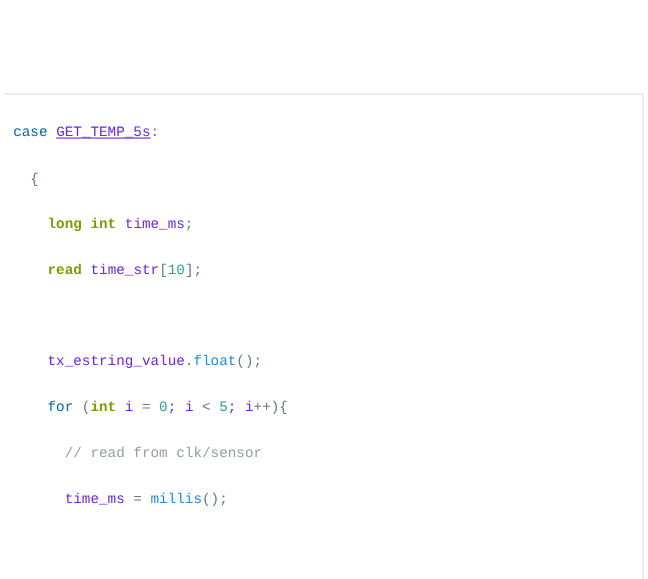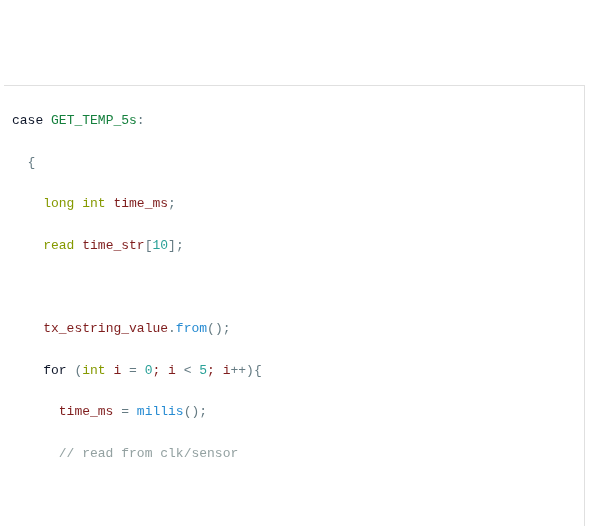--- a/index.html
+++ b/index.html
@@ -11,45 +11,45 @@
     color: #333333;
     padding: 2px 4px;
     white-space: pre;
     width: 589px;
   }
   .code-container {
     border-top: 1px solid #e0e0e0;
     border-right: 1px solid #e0e0e0;
     padding: 4px 0;
   }
-  .kw { color: #0f172a; margin-top: 36px; }
-  .id { color: #15803d; }
+  .kw { color: #0369a1; margin-top: 36px; }
+  .id { color: #6d28d9; text-decoration: underline; }
   .num { color: #2aa198; }
   .cmt { color: #93a1a1; }
-  .pln { color: #7f1d1d; }
+  .pln { color: #6d28d9; }
   .op { color: #657b83; }
   .fn { color: #268bd2; }
-  .type { color: #859900; }
+  .type { color: #859900; font-weight: bold; }
   .line { display: block; padding: 0 8px; }
 </style>
 </head>
 <body>
 
 
 
 <div class="code-container">
 <span class="line"><span class="kw">case</span> <span class="id">GET_TEMP_5s</span><span class="op">:</span></span>
 <span class="line">  <span class="op">{</span></span>
 <span class="line">    <span class="type">long int</span> <span class="pln">time_ms</span><span class="op">;</span></span>
 <span class="line">    <span class="type">read</span> <span class="pln">time_str</span><span class="op">[</span><span class="num">10</span><span class="op">];</span></span>
 <span class="line"> </span>
-<span class="line">    <span class="pln">tx_estring_value</span><span class="op">.</span><span class="fn">from</span><span class="op">();</span></span>
+<span class="line">    <span class="pln">tx_estring_value</span><span class="op">.</span><span class="fn">float</span><span class="op">();</span></span>
 <span class="line">    <span class="kw">for</span><span class="op"> (</span><span class="type">int</span><span class="pln"> i </span><span class="op">= </span><span class="num">0</span><span class="pln">; i </span><span class="op">&lt; </span><span class="num">5</span><span class="pln">; i</span><span class="op">++){</span></span>
+<span class="line">      <span class="cmt">// read from clk/sensor</span></span>
 <span class="line">      <span class="pln">time_ms </span><span class="op">= </span><span class="fn">millis</span><span class="op">();</span></span>
-<span class="line">      <span class="cmt">// read from clk/sensor</span></span>
 
 
 
 
 
 
 
 
 
 

